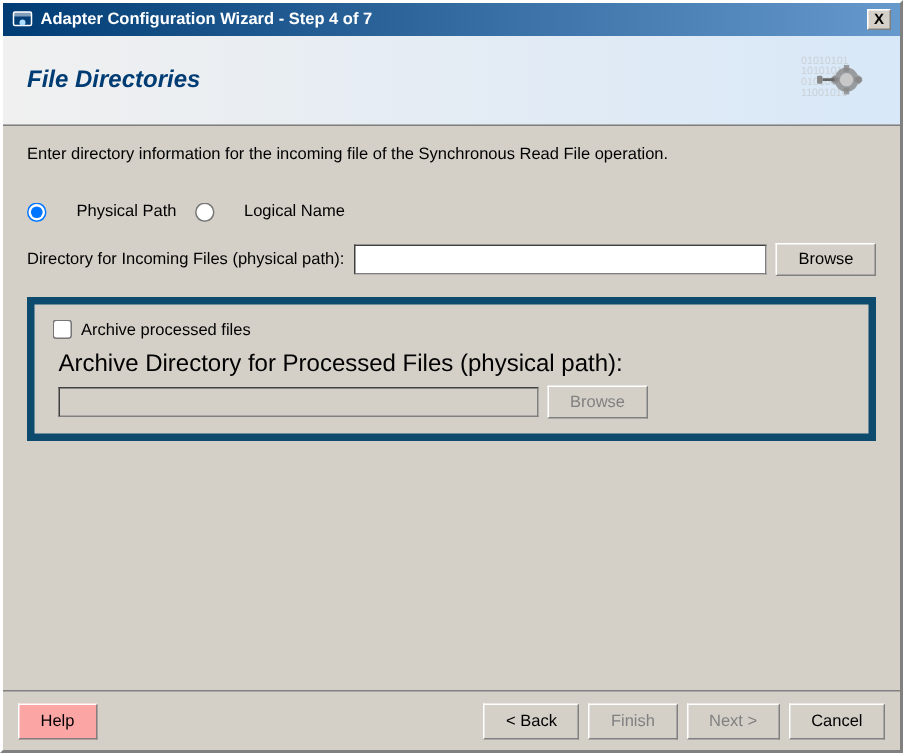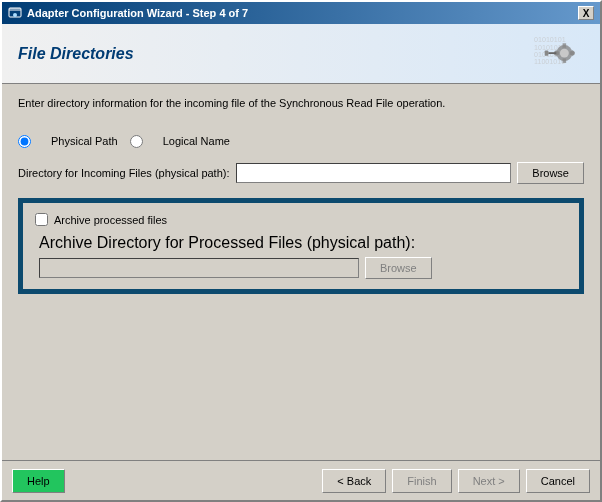--- a/index.html
+++ b/index.html
@@ -204,21 +204,21 @@
       font-size: 11px;
       cursor: pointer;
     }
     .footer-btn:disabled {
       color: #808080;
       cursor: default;
     }
     .help-btn {
       height: 24px;
       padding: 0 14px;
-      background: #22c55e;
+      background: #fca5a5;
       border: 1px solid #ffffff;
       border-right-color: #808080;
       border-bottom-color: #808080;
       font-size: 11px;
       cursor: pointer;
     }
     .section-box {
       border: 5px solid #0c4a6e;
       background: #d4d0c8;
       padding: 10px 12px 10px 12px;

